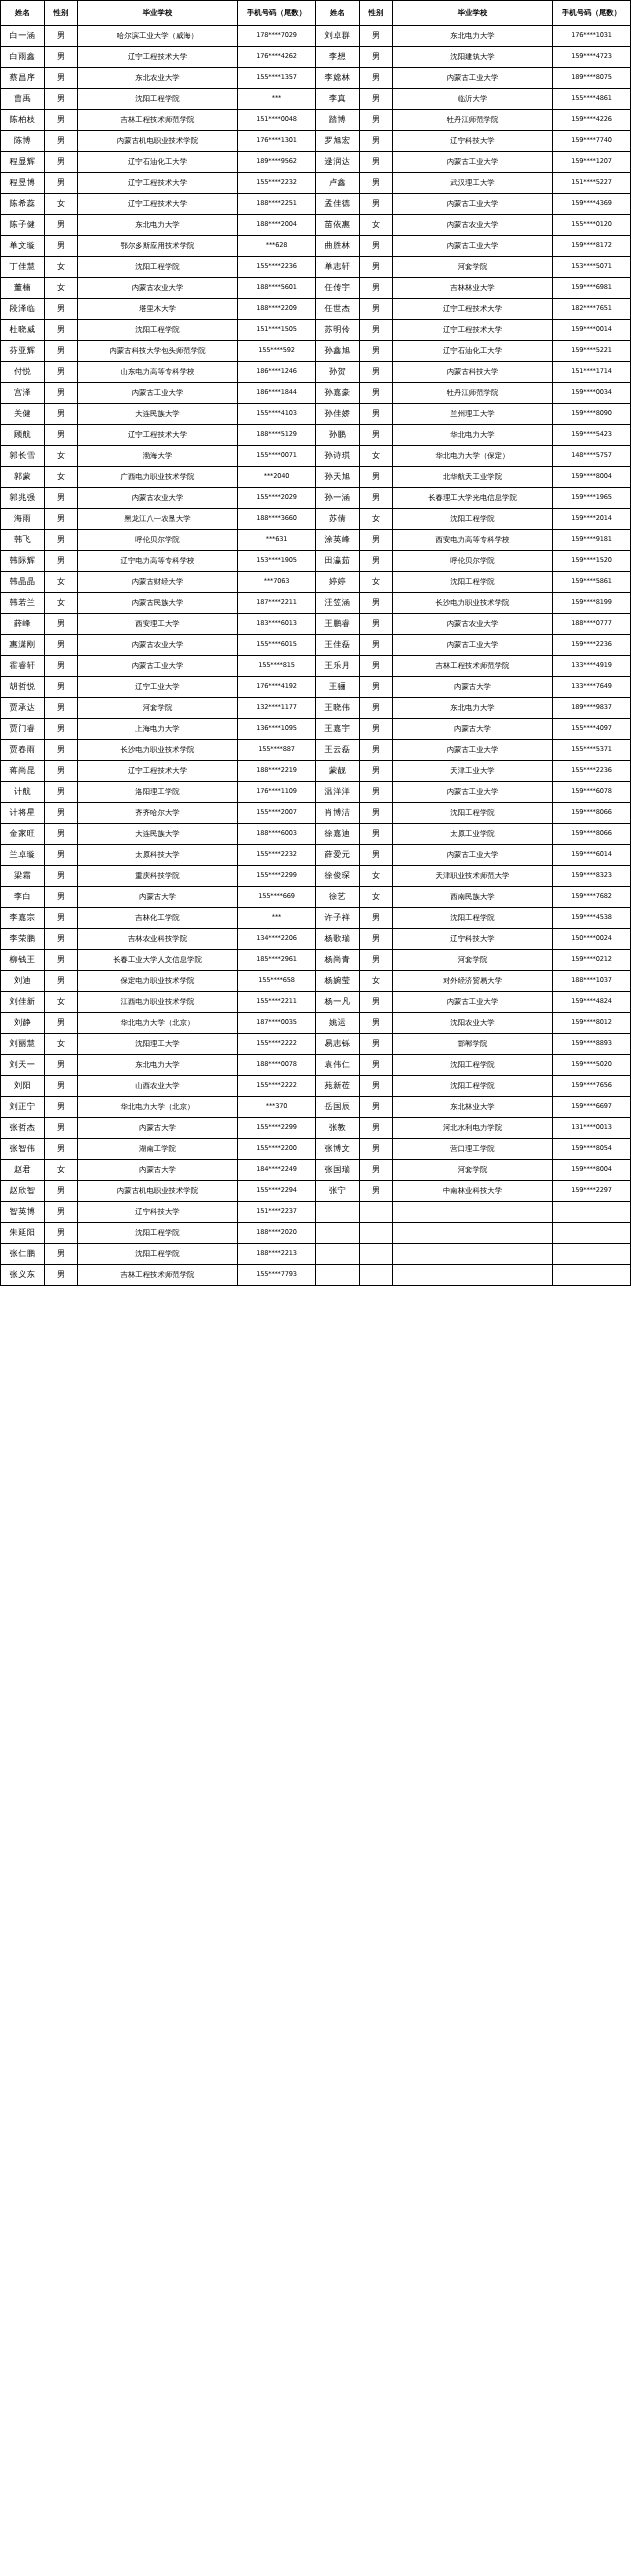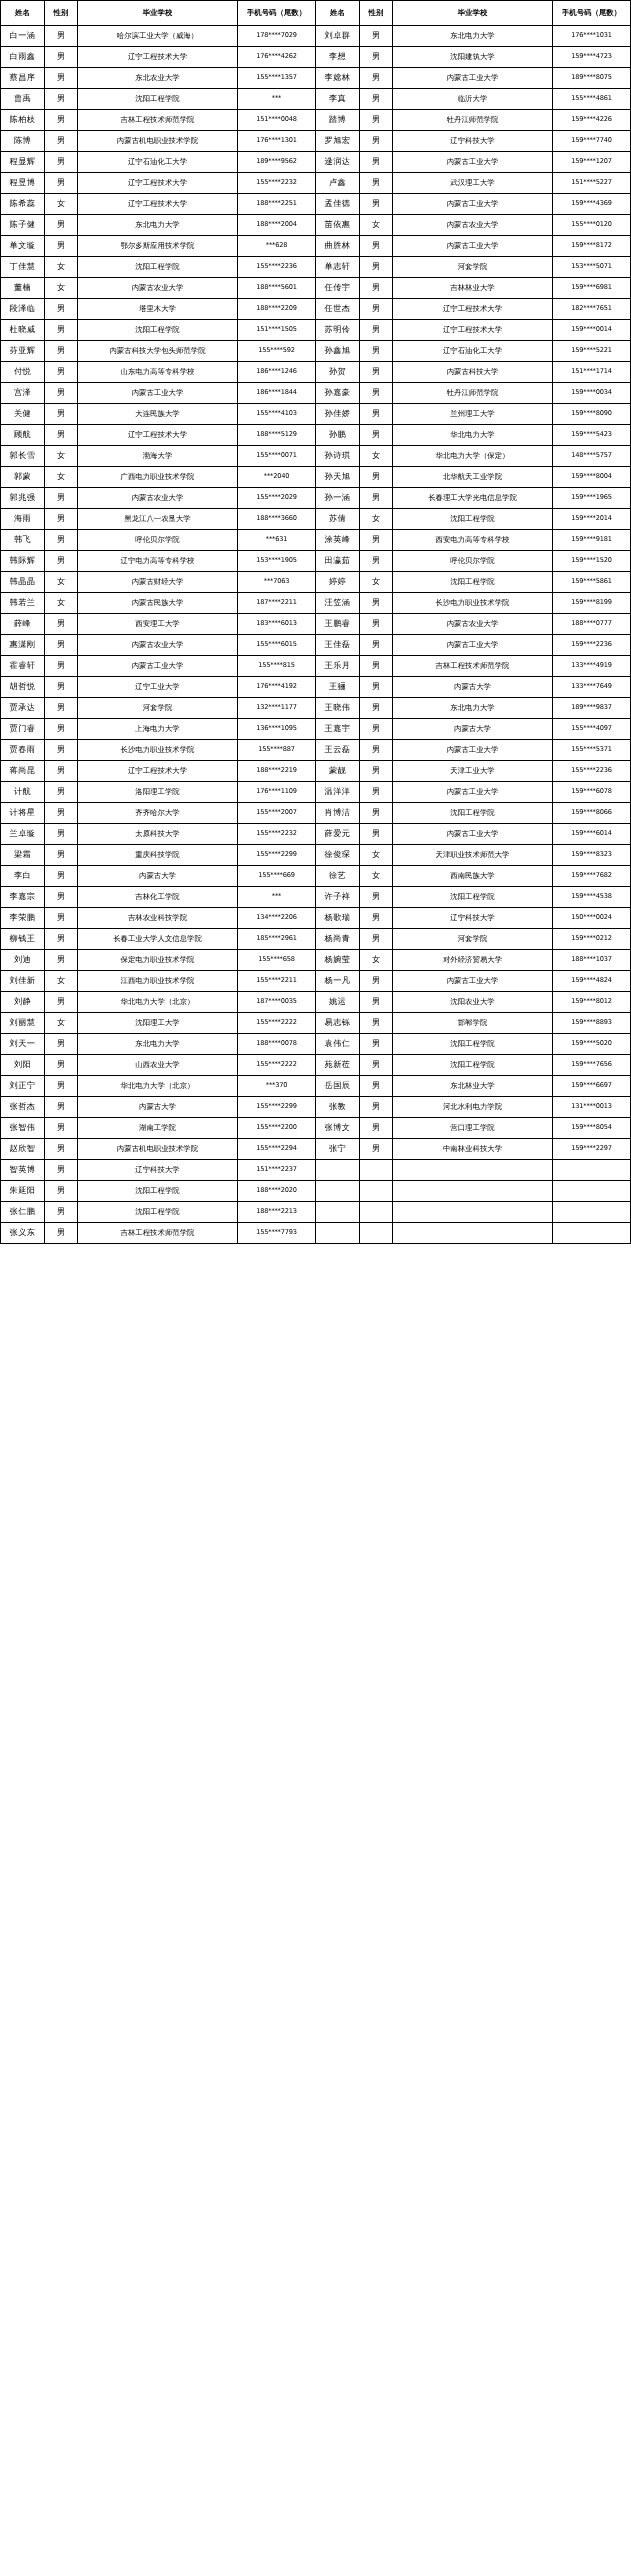--- a/index.html
+++ b/index.html
@@ -458,20 +458,30 @@
         <td class="name">计将星</td>
         <td class="sex">男</td>
         <td class="school">齐齐哈尔大学</td>
         <td class="phone">155****2007</td>
         <td class="name">肖博洁</td>
         <td class="sex">男</td>
         <td class="school">沈阳工程学院</td>
         <td class="phone">159****8066</td>
       </tr>
       <tr>
+        <td class="name">金家旺</td>
+        <td class="sex">男</td>
+        <td class="school">大连民族大学</td>
+        <td class="phone">188****6003</td>
+        <td class="name">徐嘉迪</td>
+        <td class="sex">男</td>
+        <td class="school">太原工业学院</td>
+        <td class="phone">159****8066</td>
+      </tr>
+      <tr>
         <td class="name">兰卓璇</td>
         <td class="sex">男</td>
         <td class="school">太原科技大学</td>
         <td class="phone">155****2232</td>
         <td class="name">薛爱元</td>
         <td class="sex">男</td>
         <td class="school">内蒙古工业大学</td>
         <td class="phone">159****6014</td>
       </tr>
       <tr>
@@ -606,20 +616,30 @@
       </tr>
       <tr>
         <td class="name">张智伟</td>
         <td class="sex">男</td>
         <td class="school">湖南工学院</td>
         <td class="phone">155****2200</td>
         <td class="name">张博文</td>
         <td class="sex">男</td>
         <td class="school">营口理工学院</td>
         <td class="phone">159****8054</td>
+      </tr>
+      <tr>
+        <td class="name">赵君</td>
+        <td class="sex">女</td>
+        <td class="school">内蒙古大学</td>
+        <td class="phone">184****2249</td>
+        <td class="name">张国瑞</td>
+        <td class="sex">男</td>
+        <td class="school">河套学院</td>
+        <td class="phone">159****8004</td>
       </tr>
       <tr>
         <td class="name">赵欣智</td>
         <td class="sex">男</td>
         <td class="school">内蒙古机电职业技术学院</td>
         <td class="phone">155****2294</td>
         <td class="name">张宁</td>
         <td class="sex">男</td>
         <td class="school">中南林业科技大学</td>
         <td class="phone">159****2297</td>

